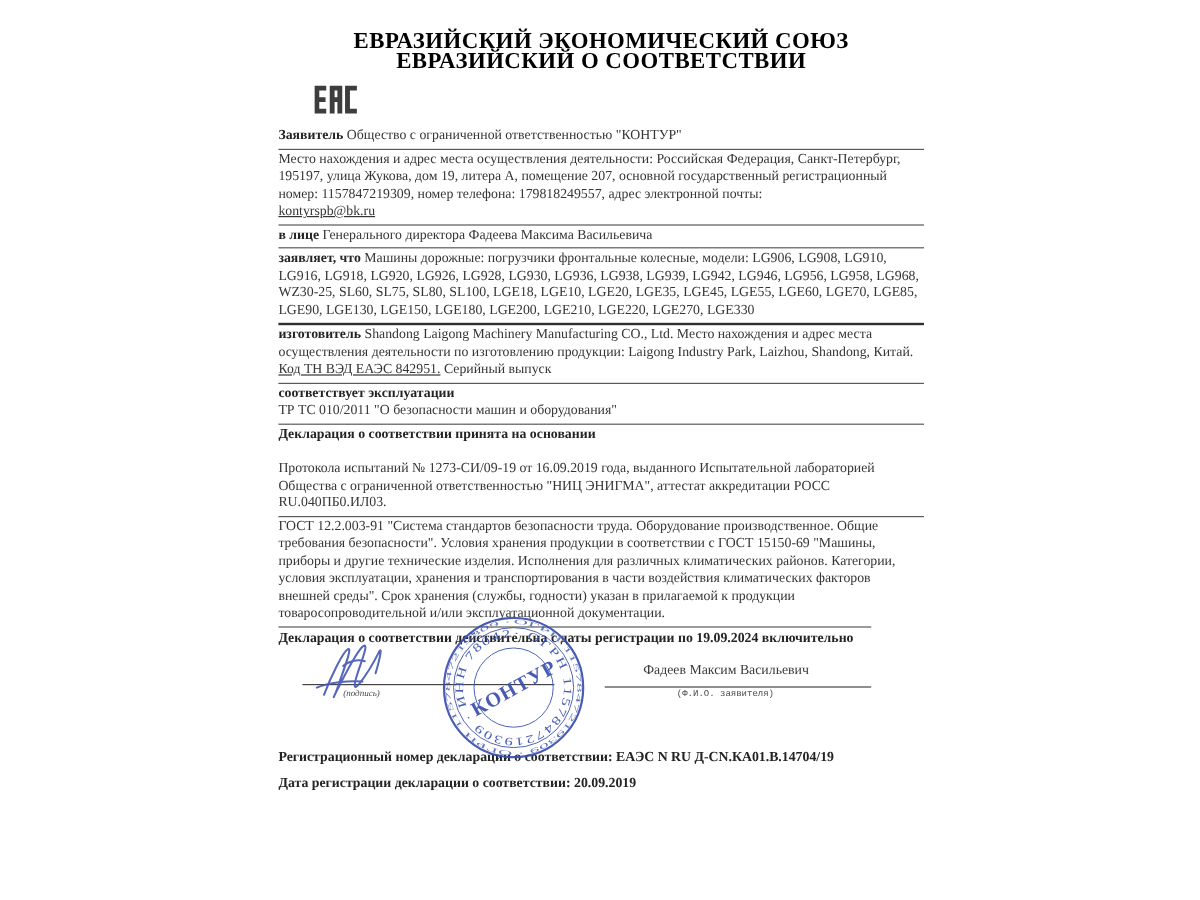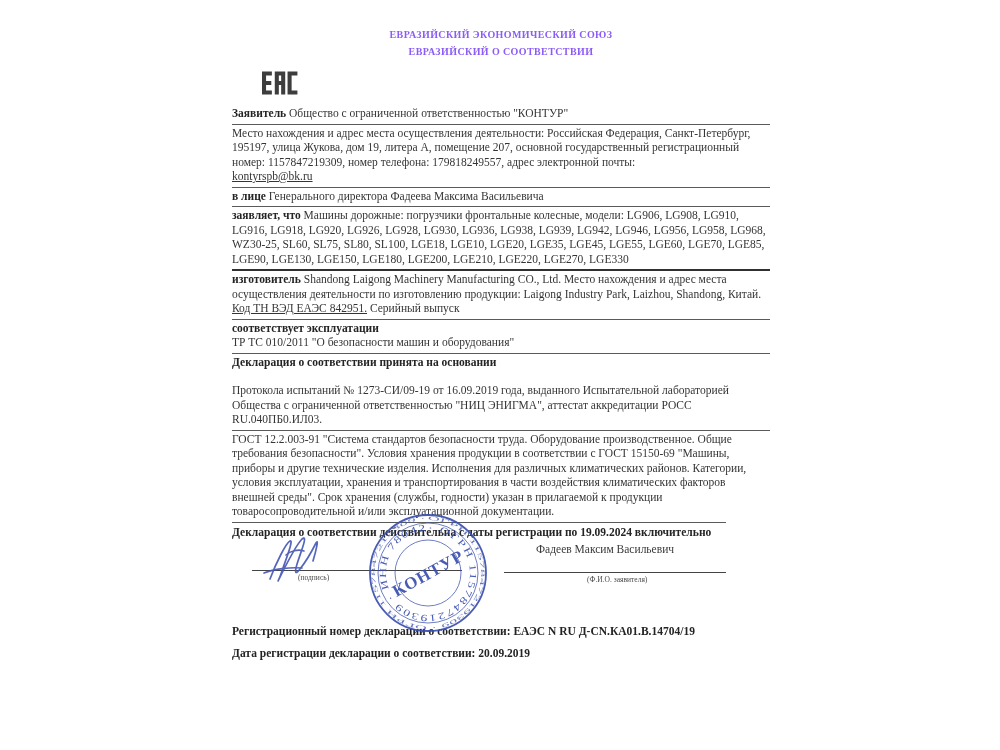--- a/index.html
+++ b/index.html
@@ -6,41 +6,41 @@
   body{
     width:1000px;height:750px;position:relative;background:#ffffff;
     font-family:"Liberation Serif", serif;color:#353535;
     -webkit-font-smoothing:antialiased;
   }
   .page{
     position:absolute;left:232px;top:26px;width:538px;
     font-size:11.5px;line-height:14.5px;
   }
   .doc-title{
-    text-align:center;font-weight:bold;font-size:10px;line-height:17px;
-    color:#8b5cf6;letter-spacing:.4px;
+    text-align:center;font-weight:bold;font-size:19px;line-height:17px;
+    color:#000000;letter-spacing:.4px;
   }
   .eac-wrap{margin:3px 0 0 30px;height:42px;}
   .sec{border-bottom:1px solid #5a5a5a;padding:1px 0 3px;}
   .sec.nol{border-bottom:none;}
   .sec.thick{border-bottom:2px solid #303030;}
   .lead{font-weight:bold;color:#242424;}
   .u{text-decoration:underline;}
   .gap-top{margin-top:14px;}
   .validity{
     border-top:1px solid #5a5a5a;width:494px;padding-top:2px;
     font-weight:bold;color:#242424;
   }
   .sig-area{position:relative;height:76px;}
   .sig-svg{position:absolute;left:24px;top:-6px;z-index:1;}
   .sig-line{position:absolute;left:20px;top:31px;width:210px;border-top:1px solid #444;}
   .cap{position:absolute;font-size:7.5px;line-height:9px;color:#4a4a4a;}
-  .cap-sign{left:66px;top:34px;}
-  .cap-fio{left:355px;top:36px;}
-  .fio-name{position:absolute;left:304px;top:3px;color:#3a3a3a;}
+  .cap-sign{left:54px;top:34px;font-style:italic;}
+  .cap-fio{left:332px;top:36px;font-family:Liberation Mono, monospace;}
+  .fio-name{position:absolute;left:304px;top:13px;color:#3a3a3a;}
   .fio-line{position:absolute;left:272px;top:33px;width:222px;border-top:1px solid #444;}
   .stamp{position:absolute;left:134px;top:-28px;z-index:2;opacity:.92;}
   .regline{font-weight:bold;color:#242424;margin-top:9px;}
   .regline + .regline{margin-top:7px;}
   svg text{font-family:"Liberation Serif", serif;}
 </style>
 </head>
 <body>
 
 <div class="page">

